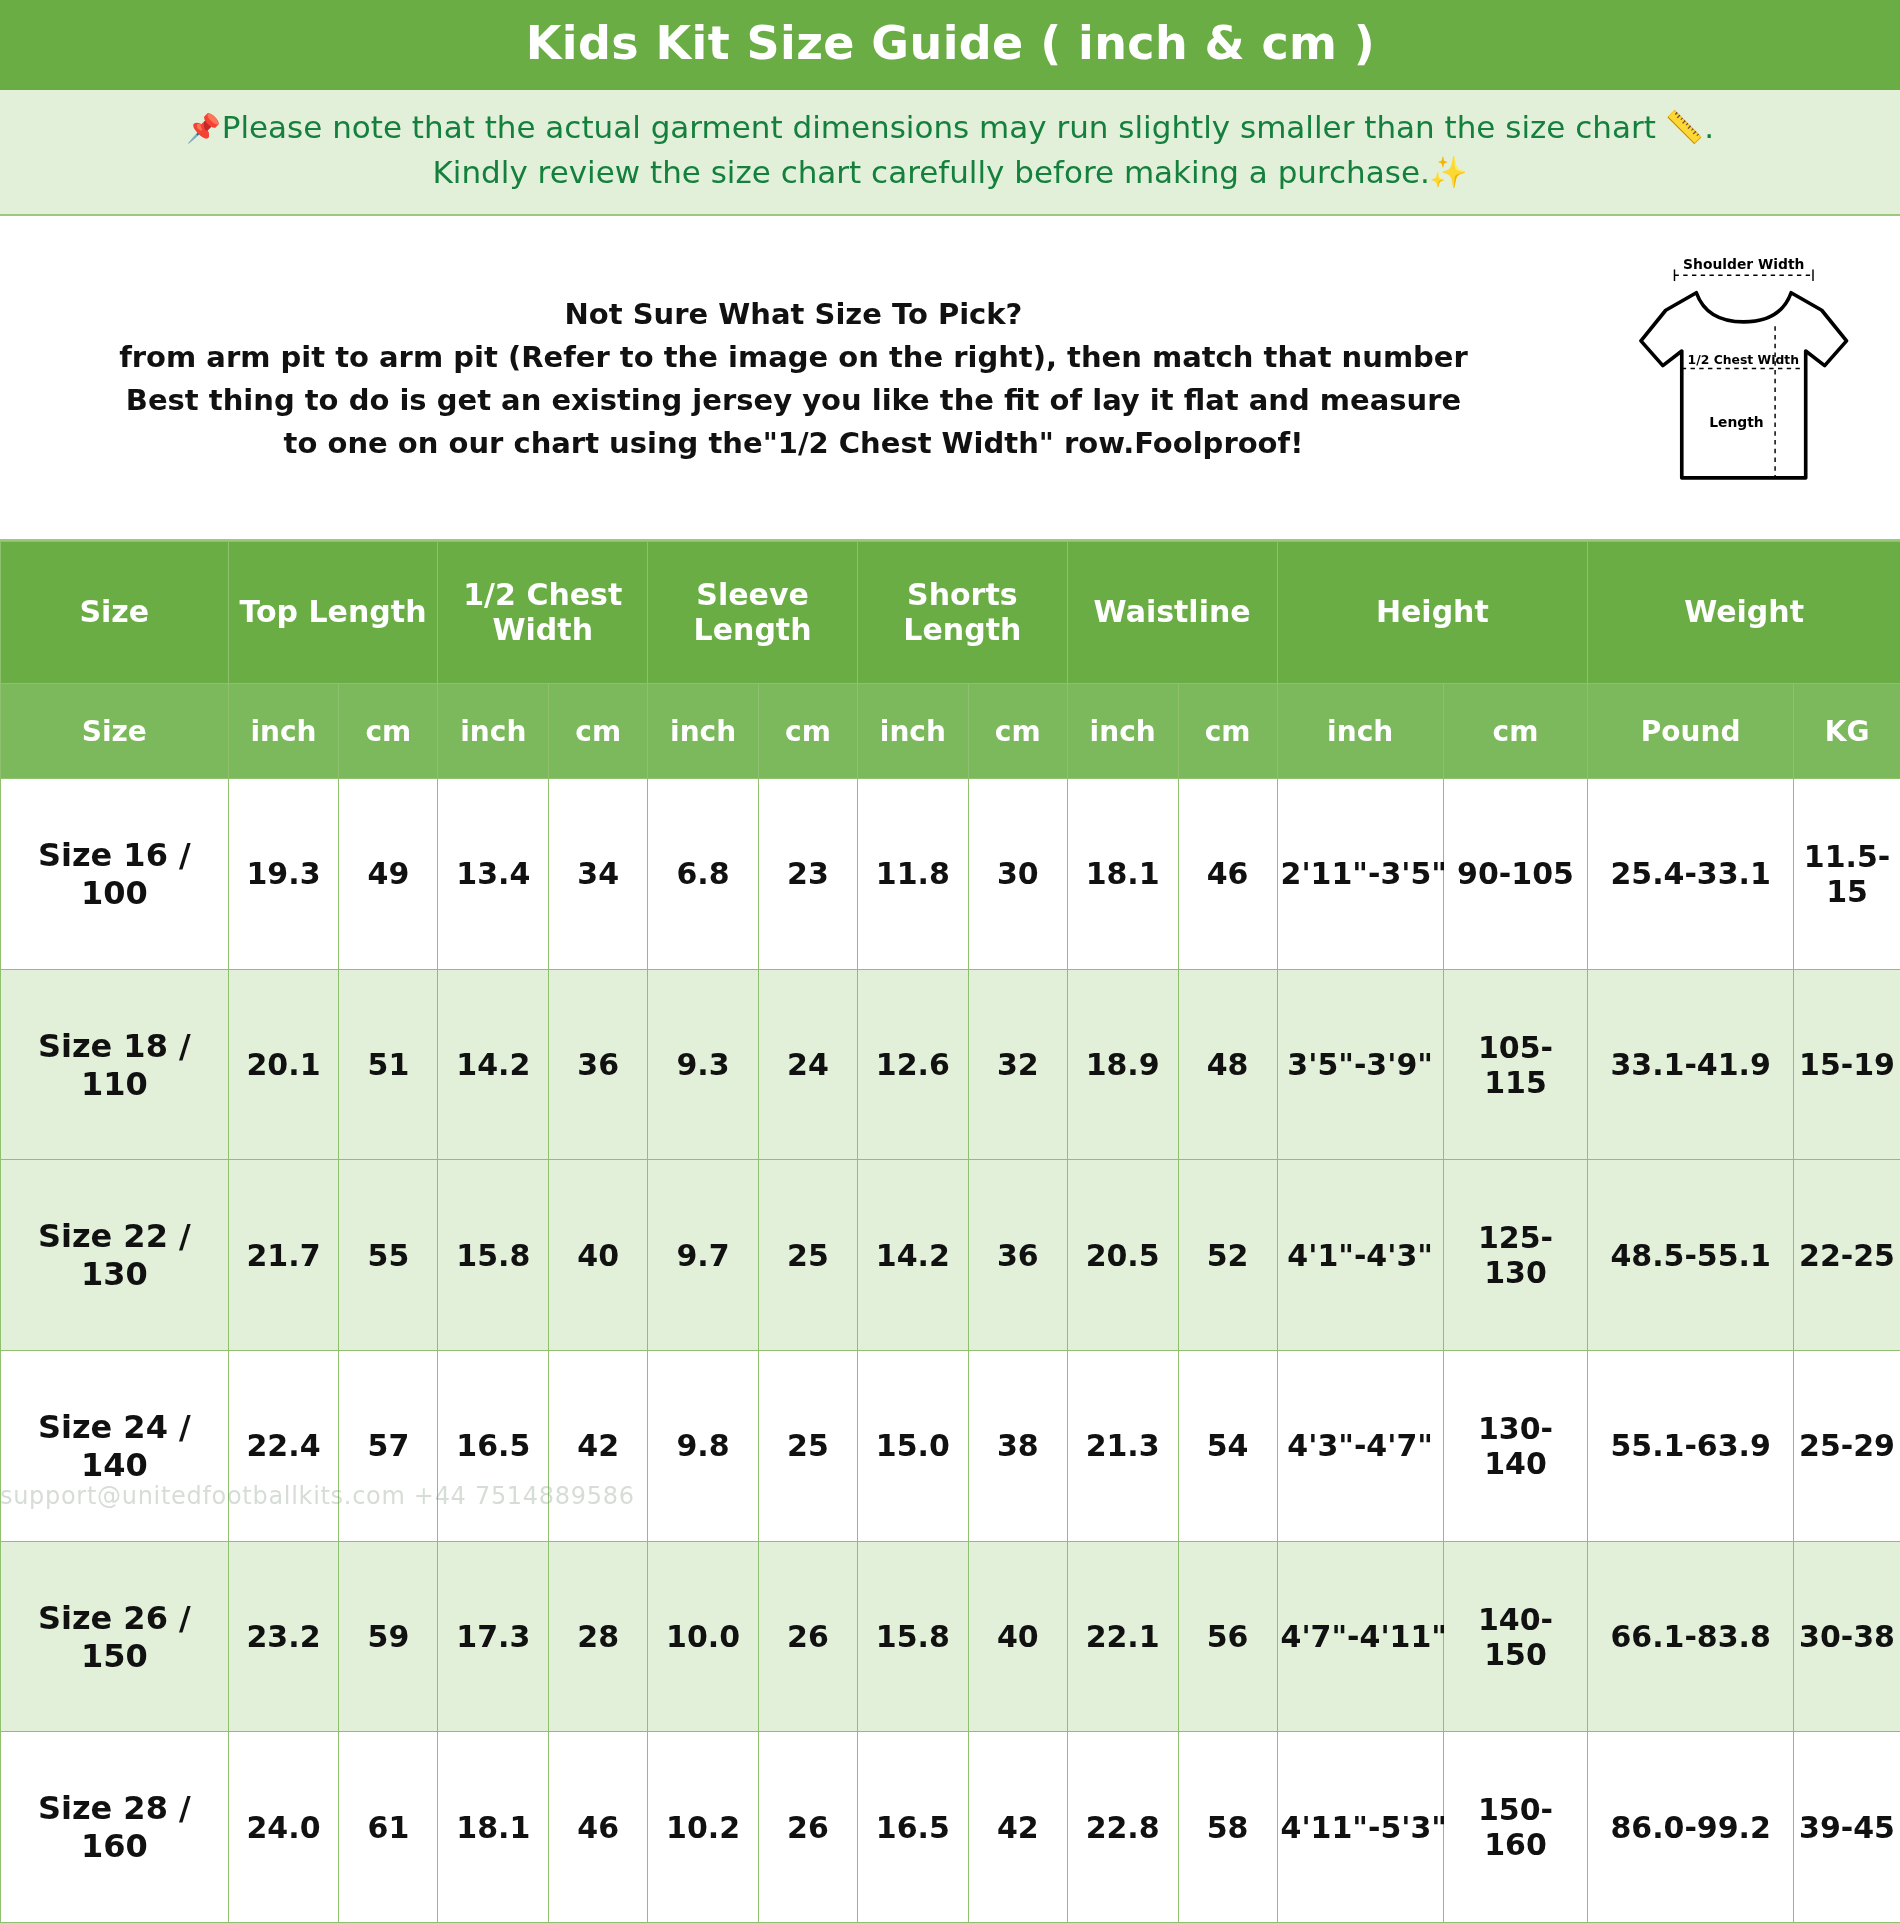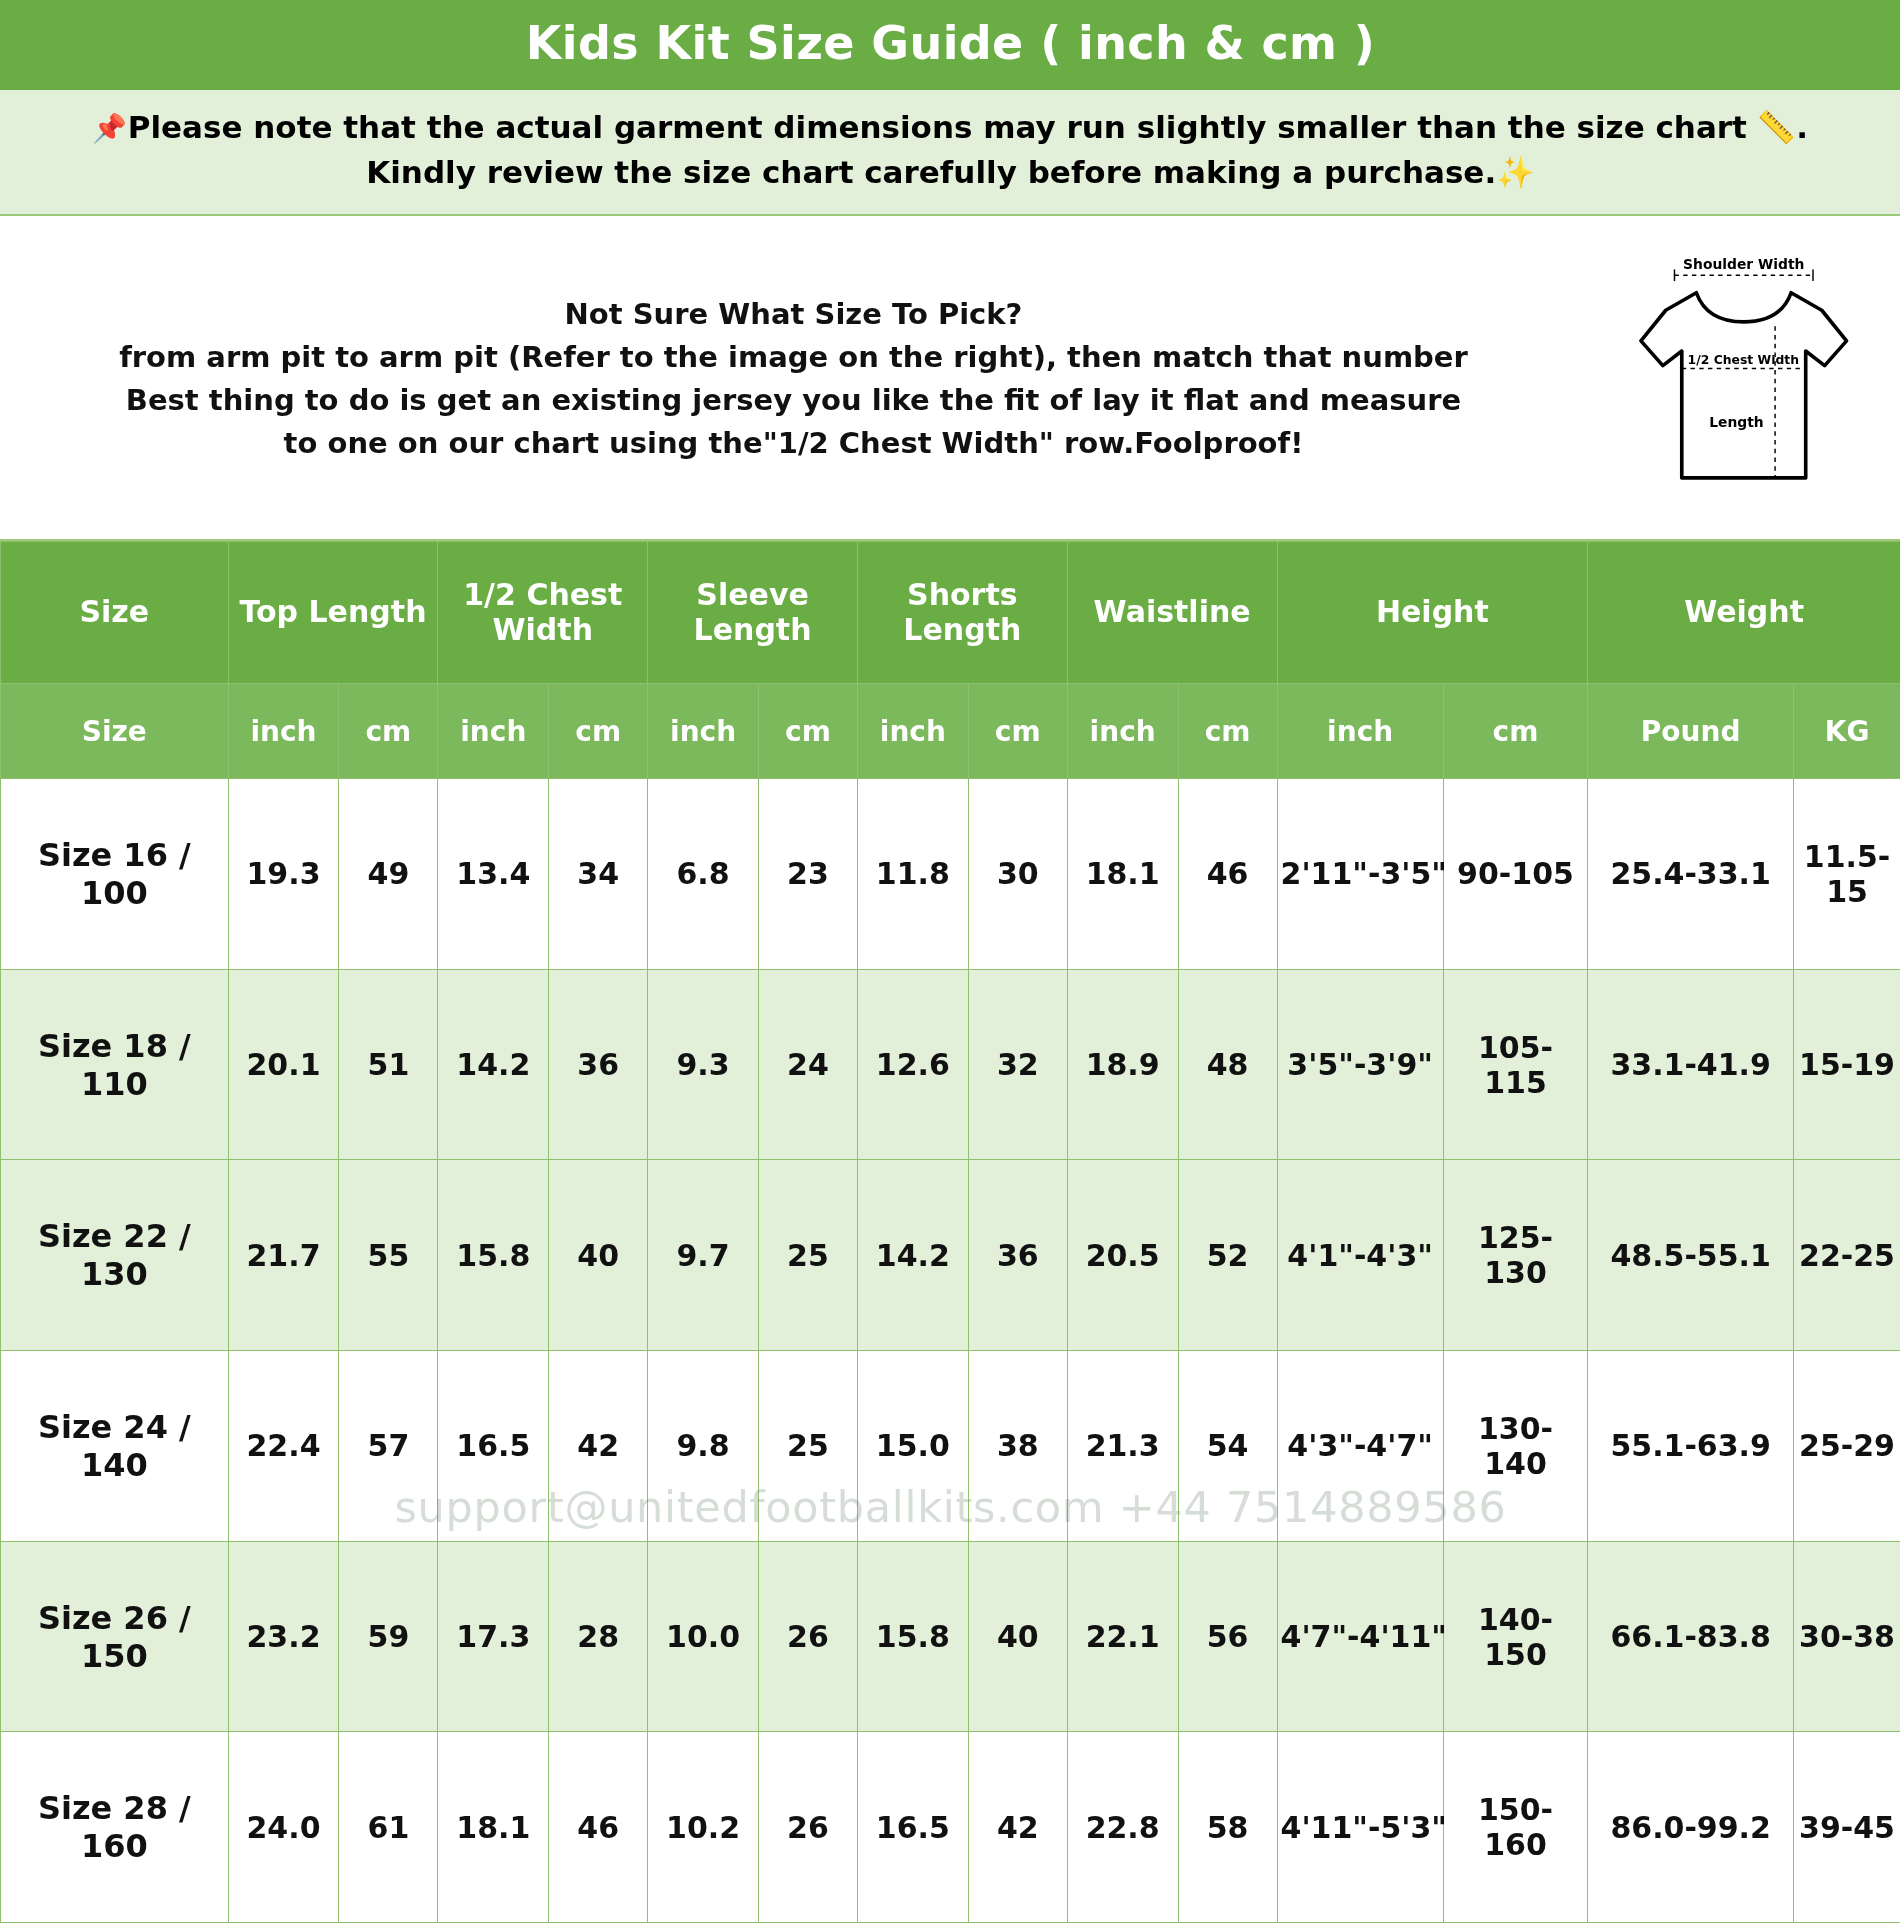--- a/index.html
+++ b/index.html
@@ -30,23 +30,23 @@
     font-size: 46px;
     font-weight: bold;
     letter-spacing: 0.4px;
     padding: 16.4px 0 19.4px 0;
     font-family: "DejaVu Sans", sans-serif;
   }
 
   
   .note {
     background: #e2f0d9;
-    color: #000000;
+    color: #15803d;
     text-align: center;
-    font-weight: bold;
+    font-weight: normal;
     font-size: 31px;
     line-height: 1.45;
     padding: 15px 13.5px 19.4px 13.5px;
     border-bottom: 2.2px solid #9ac97a;
   }
   .note .ln {
     display: block;
     white-space: nowrap;
   }
   .pin { font-size: 28px; }
@@ -128,22 +128,22 @@
   tbody td.sizecell {
     font-size: 32px;
   }
 
   
   .watermark {
     position: absolute;
     left: 0;
     right: 0;
     top: 941px;
-    text-align: center;
-    font-size: 43px;
+    text-align: left;
+    font-size: 24px;
     color: rgba(120, 140, 120, 0.30);
     font-weight: normal;
     pointer-events: none;
     z-index: 5;
     letter-spacing: 0.7px;
   }
   .pos-rel { position: relative; }
 </style>
 </head>
 <body>

